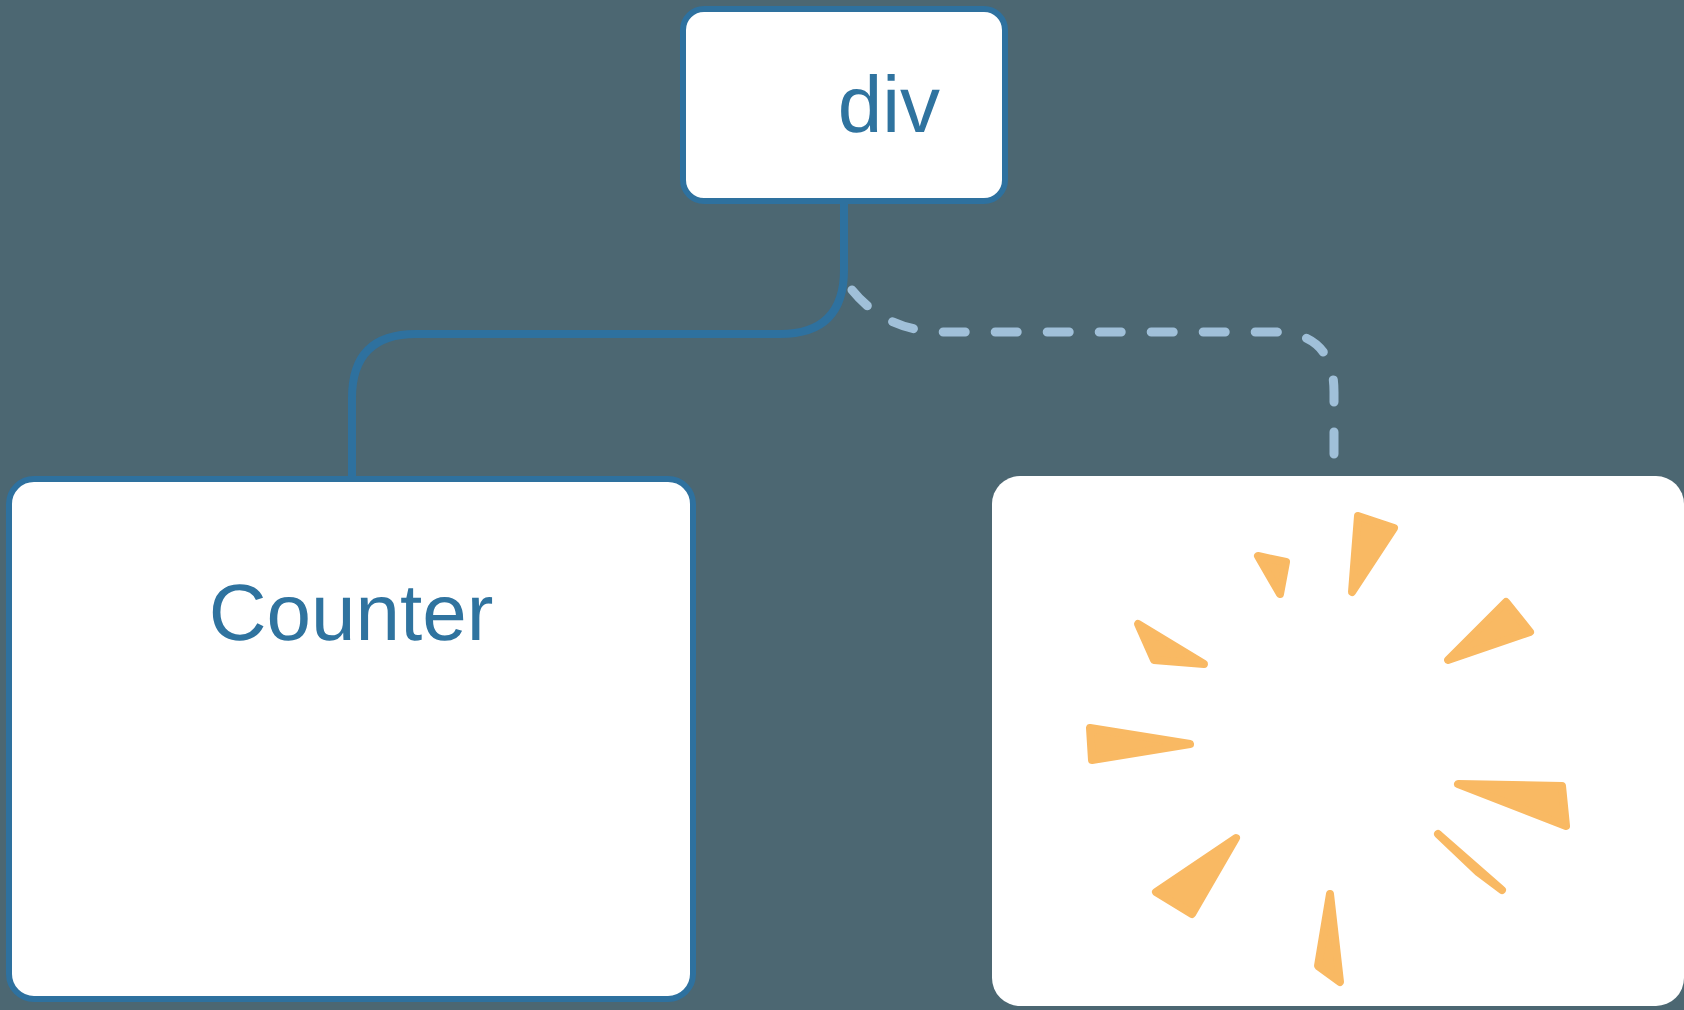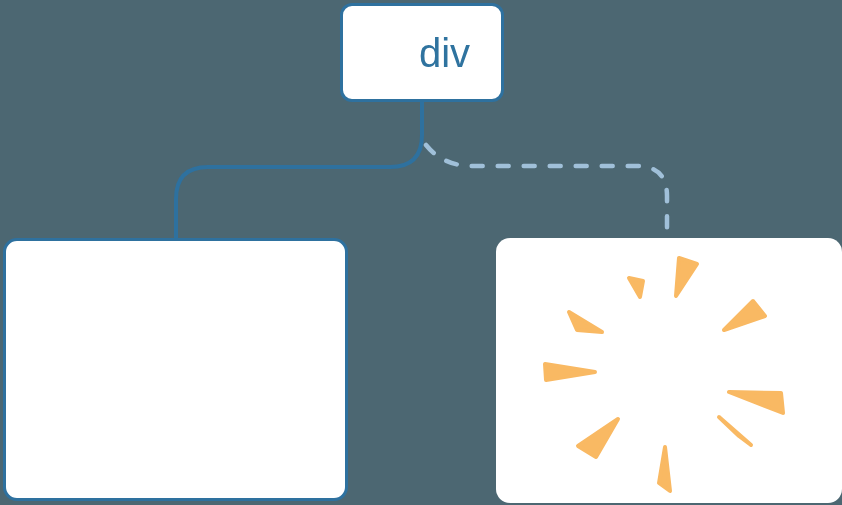--- a/index.html
+++ b/index.html
@@ -80,20 +80,21 @@
   <svg class="connectors" viewBox="0 0 842 505" aria-hidden="true">
     <path class="solid-link" d="M 422 101 L 422 135 Q 422 167 390 167 L 208 167 Q 176 167 176 199 L 176 240"></path>
     <path class="dashed-link" d="M 426 145 Q 443 166 472 166 L 637 166 Q 667 166 667 196 L 667 240"></path>
   </svg>
 
   <div class="node root-node">
     <span>div</span>
   </div>
 
   <div class="card counter-card">
+    <div class="card-title">Counter</div>
   </div>
 
   <div class="card removed-card">
     <svg class="burst" viewBox="0 0 346 265" aria-hidden="true">
       <polygon class="ray" points="183,20 201,26 180,58"></polygon>
       <polygon class="ray" points="133,40 147,43 144,59"></polygon>
       <polygon class="ray" points="73,74 81,92 106,94"></polygon>
       <polygon class="ray" points="257,63 269,78 228,92"></polygon>
       <polygon class="ray" points="49,126 50,142 99,134"></polygon>
       <polygon class="ray" points="285,155 287,175 233,154"></polygon>

